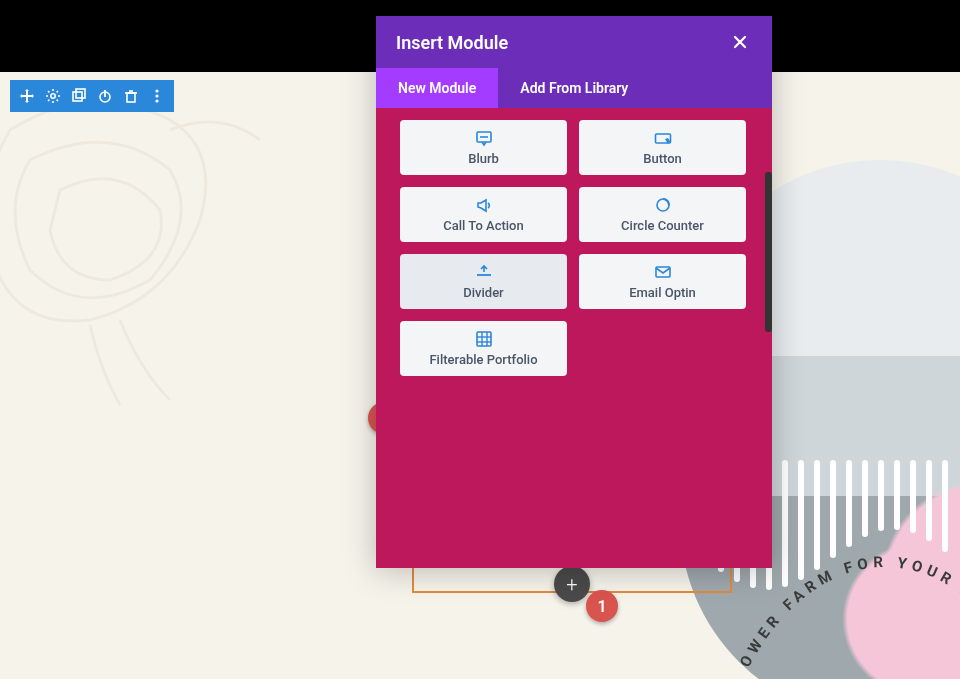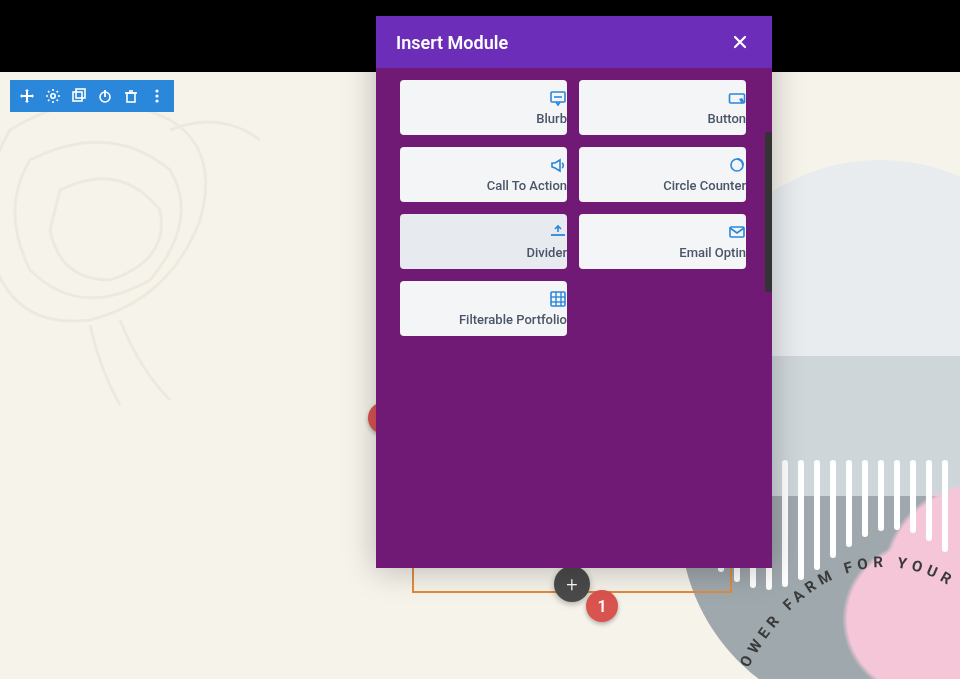--- a/index.html
+++ b/index.html
@@ -39,31 +39,31 @@
     radial-gradient(circle at 85% 88%, #e9a8c1 0 12%, transparent 13%),
     linear-gradient(180deg, #e8ecef 0 35%, #cfd6da 35% 60%, #9fa8ad 60% 100%);
   }
   .chair-back { position: absolute; left: 22px; top: 300px; width: 260px; height: 130px; }
   .chair-back .bar { position: absolute; top: 0; width: 6px; height: 120px; background: #fff; border-radius: 3px; }
 
   
   .curved-text { position: absolute; right: -100px; top: 155px; width: 370px; height: 560px; pointer-events: none; }
 
   
-  .modal { position: absolute; left: 376px; top: 16px; width: 396px; height: 552px; box-shadow: 0 2px 30px rgba(0,0,0,.25); background: #701a75; overflow: hidden; }
+  .modal { position: absolute; left: 376px; top: 16px; width: 396px; height: 552px; box-shadow: 0 2px 30px rgba(0,0,0,.25); background: #be185d; overflow: hidden; }
   .modal-header { height: 52px; background: #6c2eb9; display: flex; align-items: center; justify-content: space-between; padding: 0 20px; }
   .modal-title { color: #fff; font-size: 18px; font-weight: 600; }
   .modal-close { color: #fff; font-size: 20px; cursor: pointer; width: 24px; height: 24px; display: flex; align-items: center; justify-content: center; }
   .modal-tabs { height: 40px; background: #6c2eb9; display: flex; }
   .modal-tab { flex: 0 0 auto; padding: 0 22px; display: flex; align-items: center; color: #fff; font-size: 14px; font-weight: 600; cursor: pointer; }
   .modal-tab.active { background: #a43cff; }
 
   .modal-body { position: relative; height: 460px; overflow: hidden; padding: 12px 16px 0 24px; }
   .module-grid { display: grid; grid-template-columns: 1fr 1fr; gap: 12px; padding-right: 10px; }
-  .module-card { background: #f3f5f7; border-radius: 4px; height: 55px; display: flex; flex-direction: column; align-items: flex-end; justify-content: center; gap: 4px; cursor: pointer; }
+  .module-card { background: #f3f5f7; border-radius: 4px; height: 55px; display: flex; flex-direction: column; align-items: center; justify-content: center; gap: 4px; cursor: pointer; }
   .module-card.hover { background: #e7ebef; }
   .module-card .mi { color: #2b87da; height: 18px; display: flex; align-items: center; justify-content: center; }
   .module-card .mi svg { width: 18px; height: 18px; fill: #2b87da; }
   .module-card .ml { font-size: 13px; color: #4a5568; font-weight: 500; }
 
   .scroll-indicator { position: absolute; right: 0px; top: 64px; width: 7px; height: 160px; background: #333; border-radius: 3px; }
 
 </style>
 </head>
 <body>
@@ -251,20 +251,28 @@
 
 <div class="modal">
   <div class="modal-header">
     <div class="modal-title">Insert Module</div>
     <div class="modal-close">
       <svg viewBox="0 0 16 16" width="16" height="16">
           <path d="M3 3l10 10M13 3L3 13" stroke="#fff" stroke-width="2.2" stroke-linecap="round"></path>
         </svg>
     </div>
   </div>
+  <div class="modal-tabs">
+    <div class="modal-tab active">
+        <span>New Module</span>
+      </div>
+    <div class="modal-tab">
+        <span>Add From Library</span>
+      </div>
+  </div>
   <div class="modal-body">
     <div class="module-grid" id="module-grid">
         <div class="module-card">
           <div class="mi">
             <svg viewBox="0 0 18 18">
               <use href="#ic-blurb"></use>
             </svg>
           </div>
           <div class="ml">Blurb</div>
         </div>

